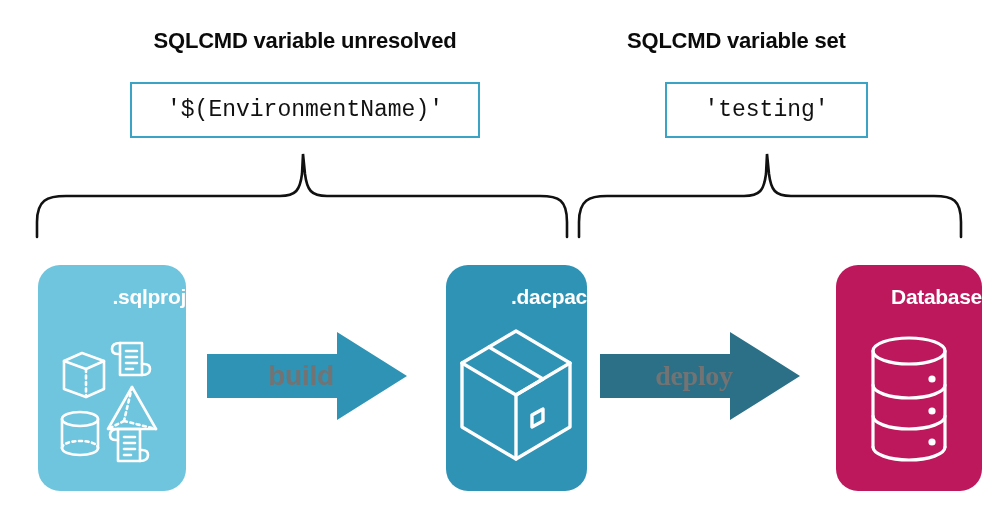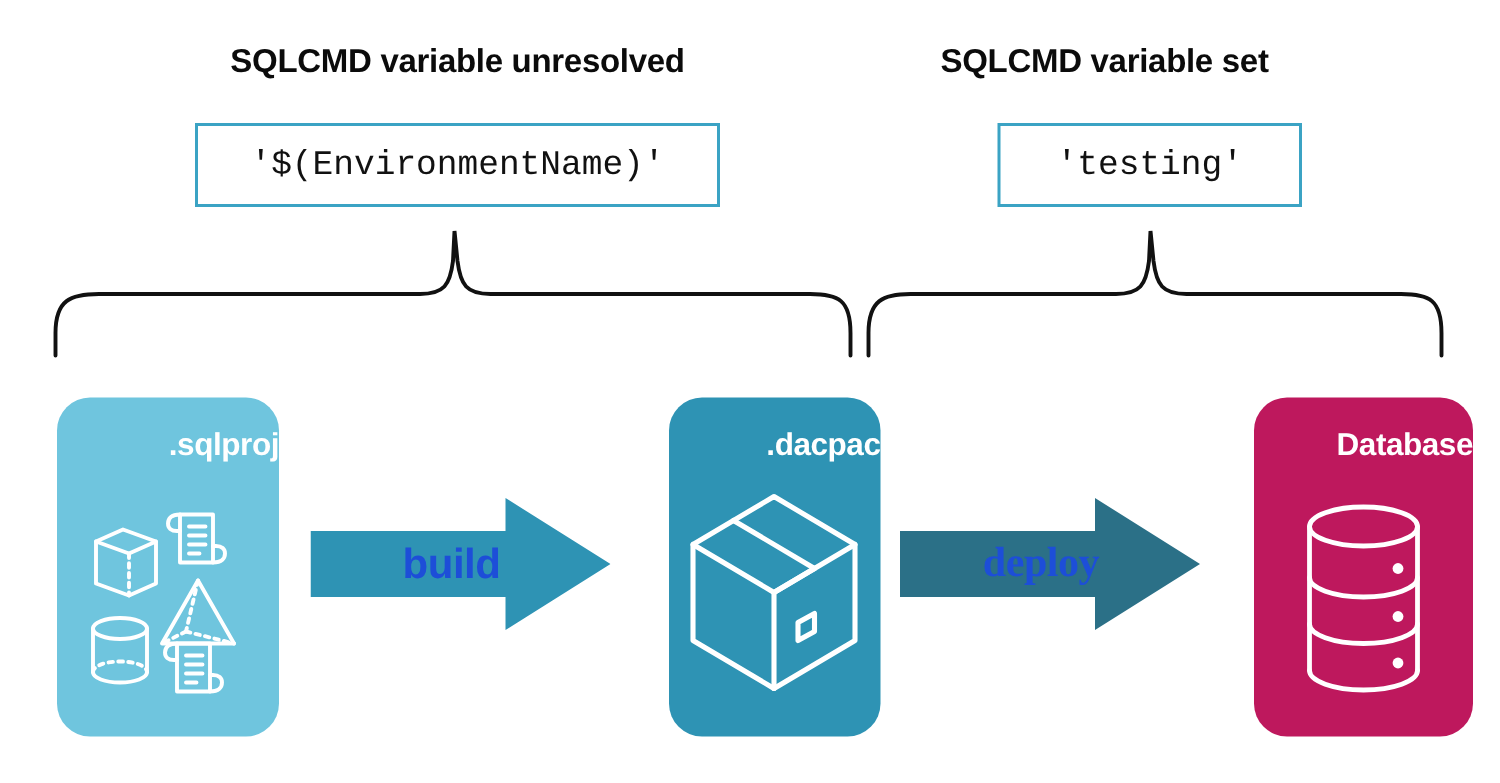--- a/index.html
+++ b/index.html
@@ -113,21 +113,21 @@
     left: 0;
     top: 0;
     width: 160px;
     height: 88px;
     display: flex;
     align-items: center;
     justify-content: center;
     font-family: "Liberation Sans", sans-serif;
     font-weight: bold;
     font-size: 28px;
-    color: #1d4ed8;
+    color: #737373;
     letter-spacing: -0.3px;
     white-space: nowrap;
     pointer-events: none;
   }
   #arrow-build .arrow-label  { padding-left: 14px; }
   #arrow-deploy .arrow-label { padding-left: 14px; font-family: Liberation Serif, serif; }
 </style>
 </head>
 <body>
 

